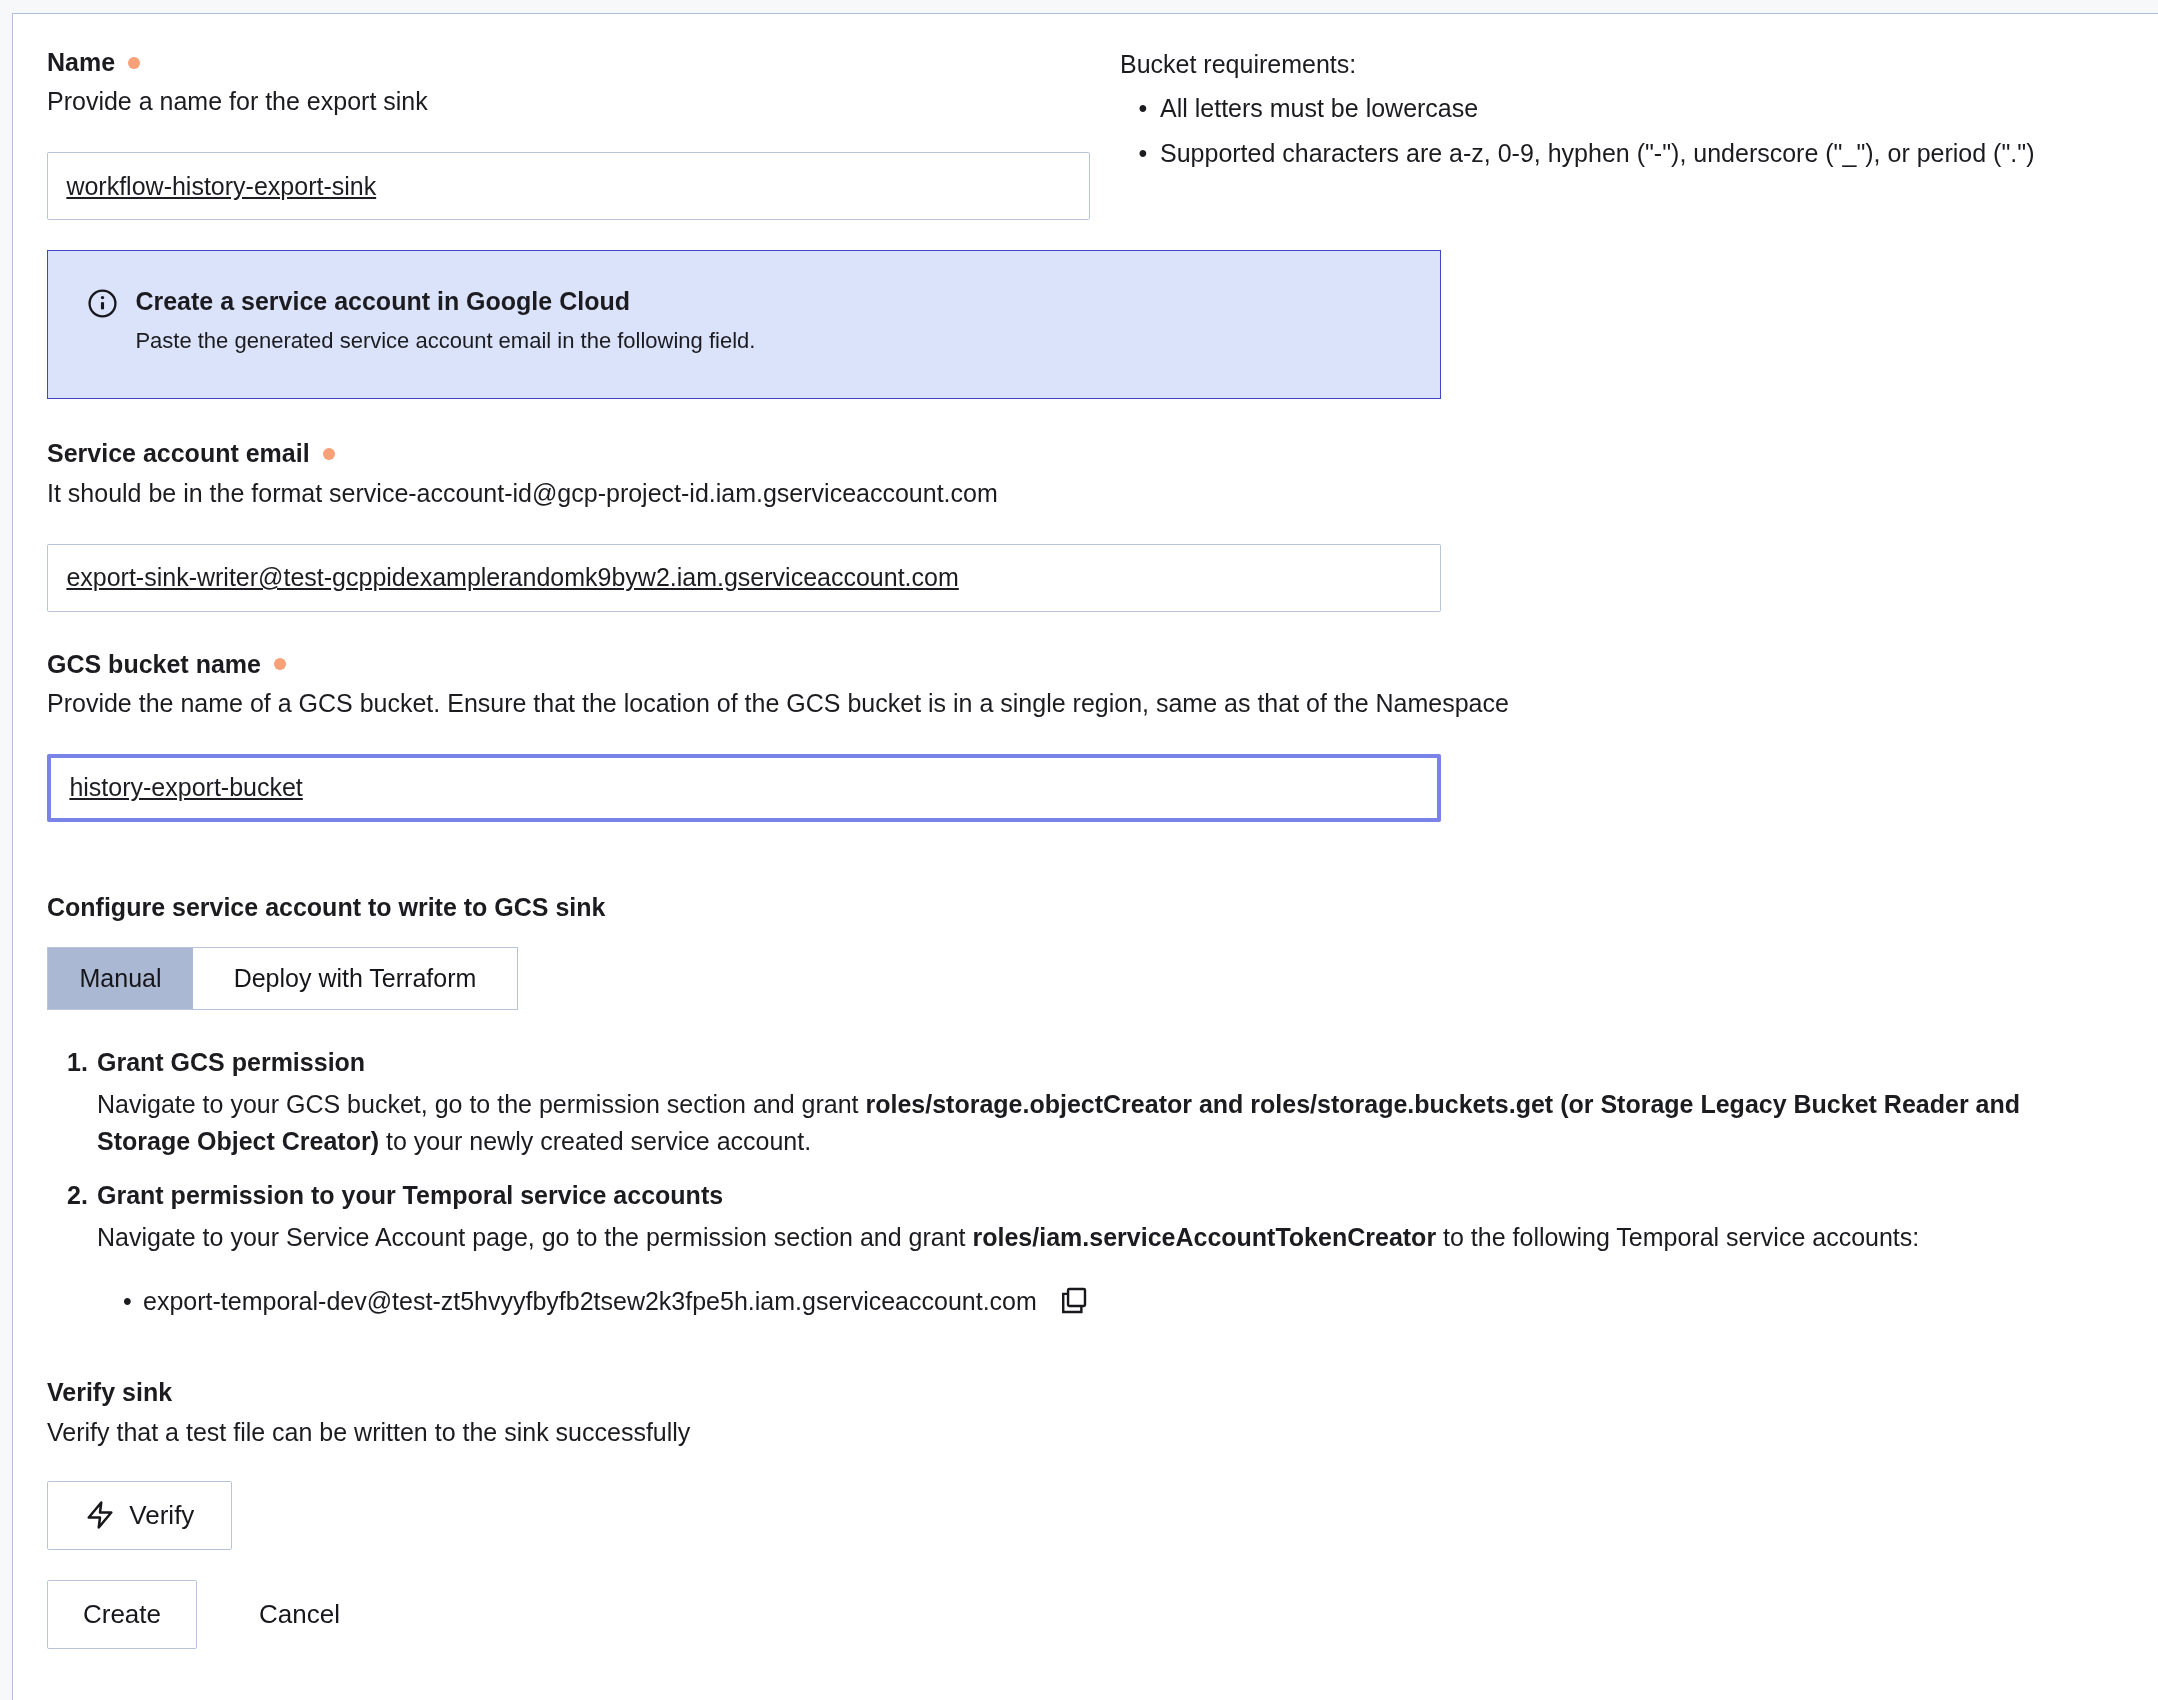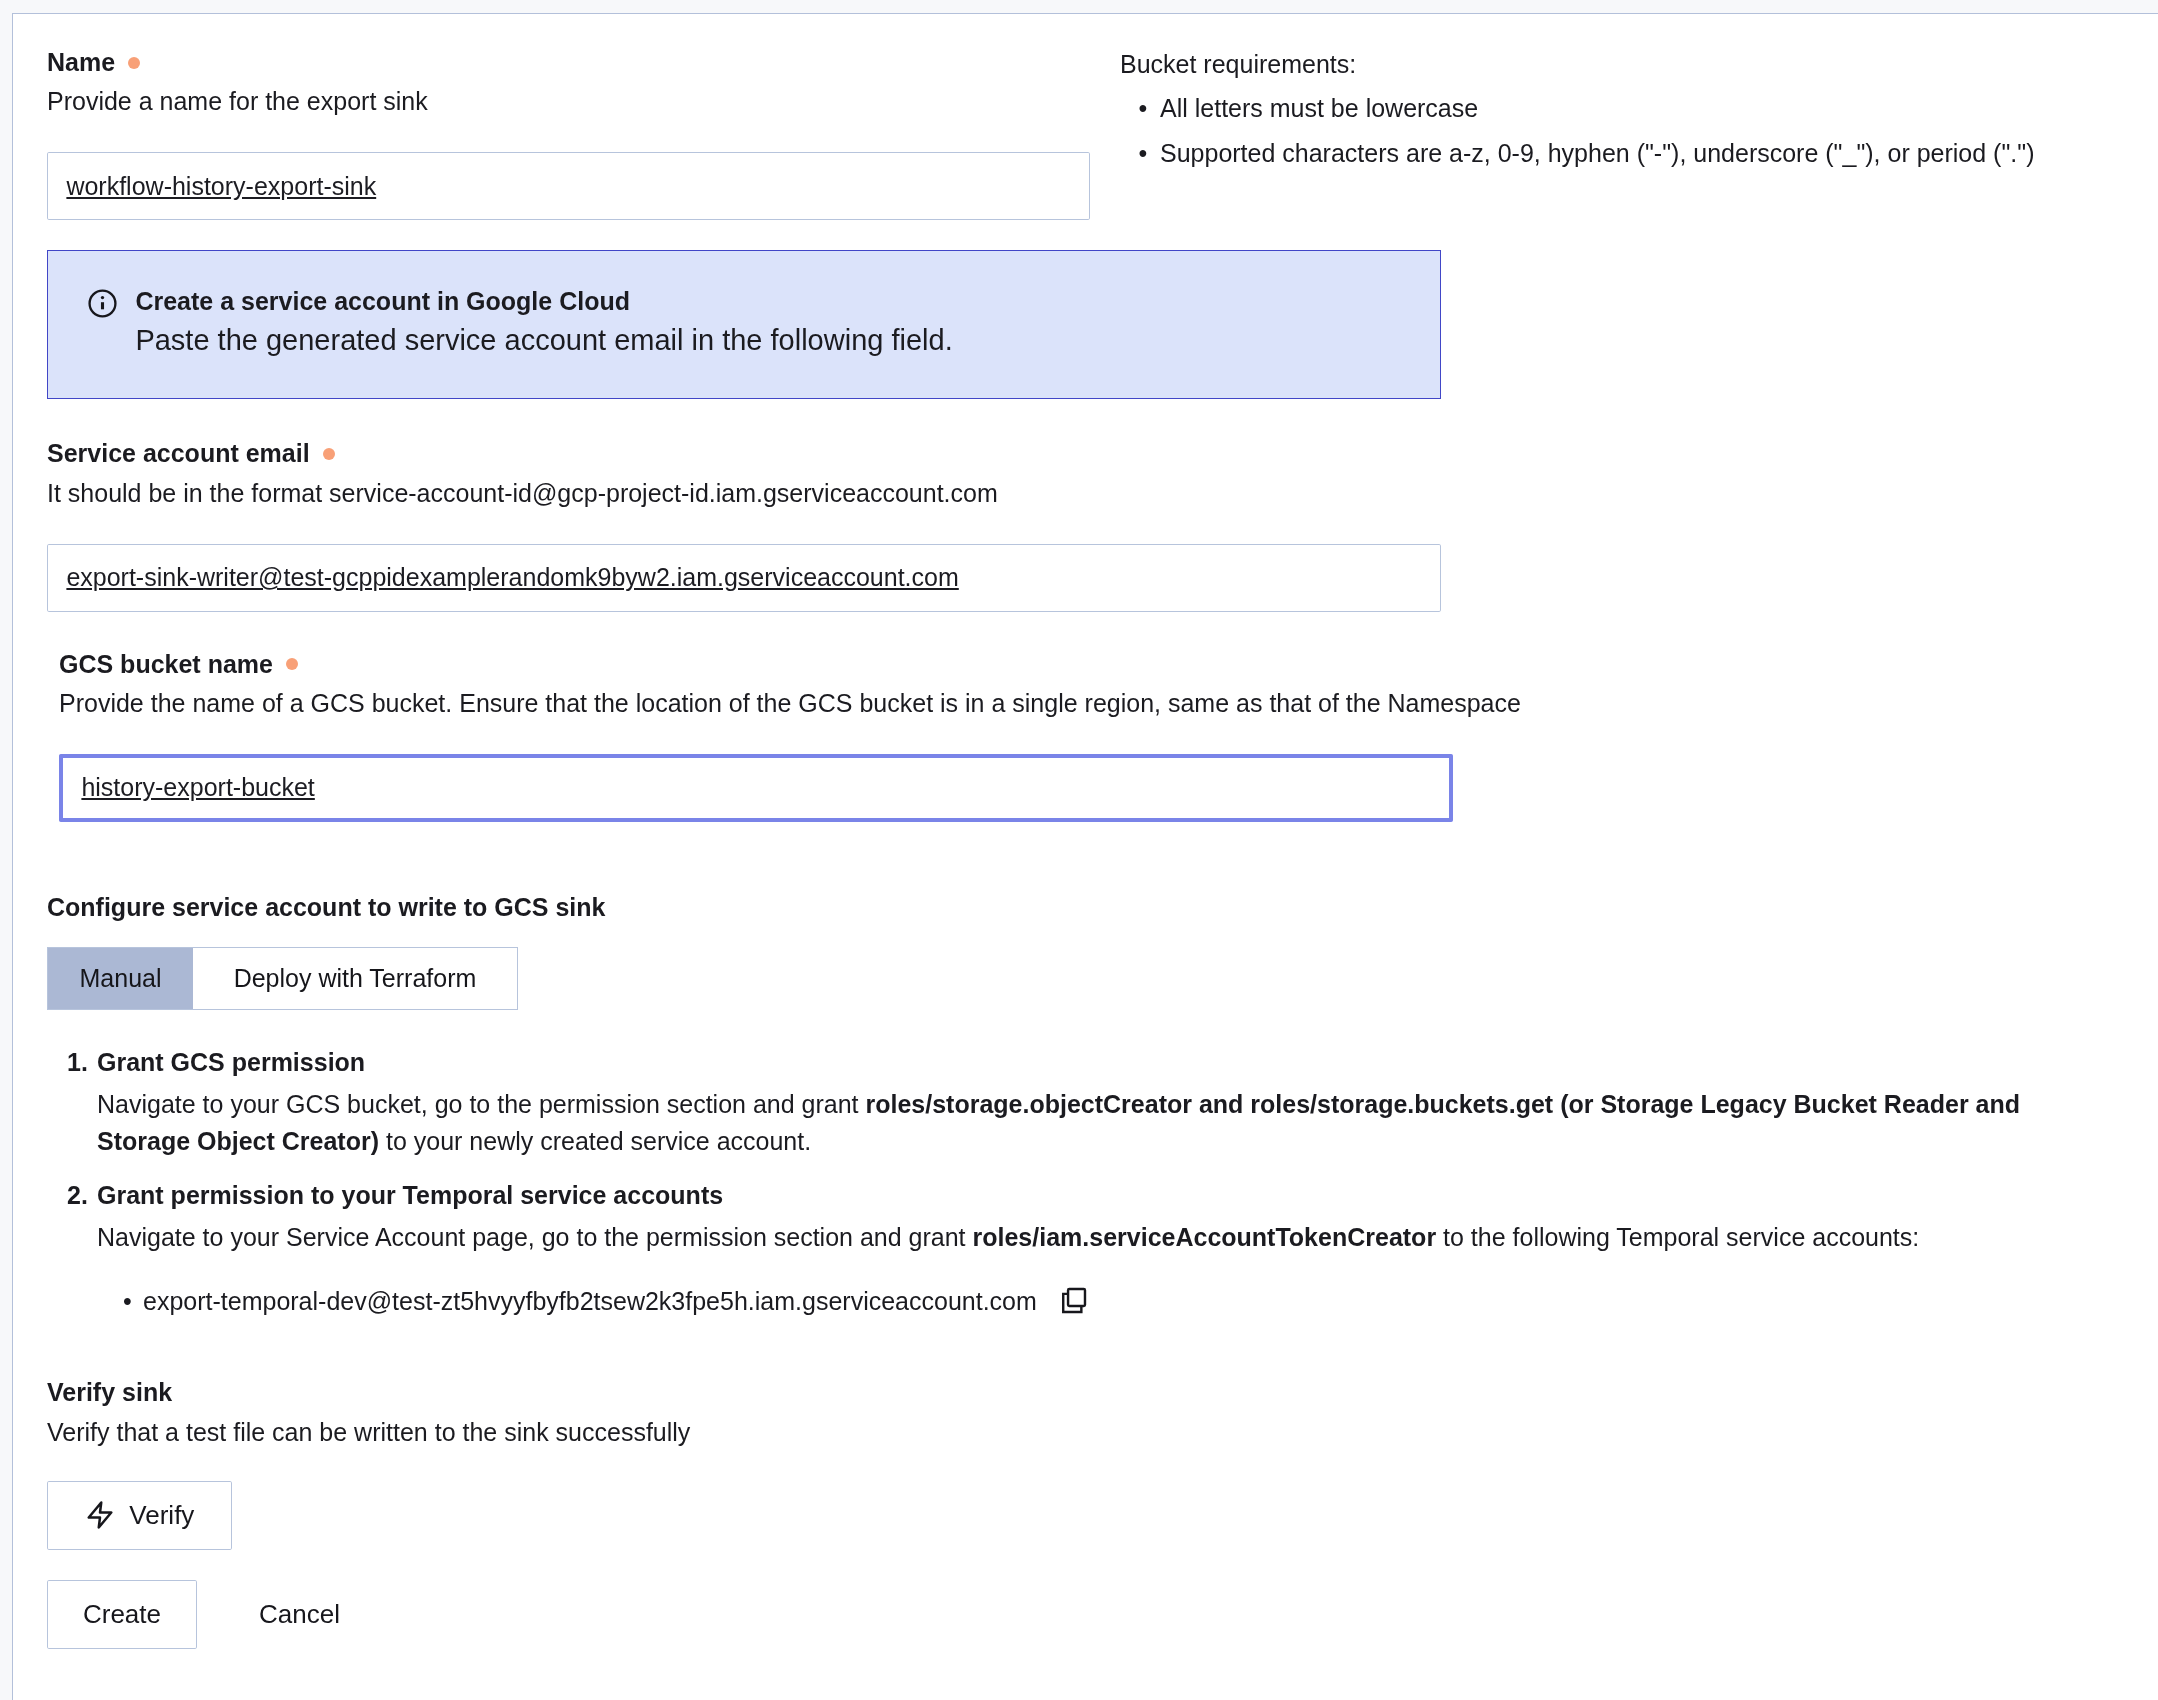--- a/index.html
+++ b/index.html
@@ -51,24 +51,24 @@
 
   .info-banner {
     margin-top:30px; width:1394px; height:149px;
     background:#dbe3fa; border:1.8px solid #4146c7;
     padding:35px 27.5px 0 39px;
     display:flex; align-items:flex-start;
   }
   .info-icon { width:31px; height:31px; flex:none; margin-top:1.8px; }
   .info-body { margin-left:17.4px; }
   .info-title { font-size:25px; font-weight:700; line-height:31px; }
-  .info-desc { font-size:29px; line-height:31px; margin-top:7.3px; }
+  .info-desc { font-size:22px; line-height:31px; margin-top:7.3px; }
 
   .field { margin-top:39px; }
-  .field.gcs { margin-top:37px;margin-left:12px; }
+  .field.gcs { margin-top:37px; }
 
   .section-title { font-size:25px; font-weight:700; line-height:31px; }
   .configure { margin-top:70px; }
 
   .tab-group {
     display:inline-flex; margin-top:24px;
     border:1.8px solid #b7c4dc; background:#fff;
   }
   .tab {
     height:61px; display:flex; align-items:center; justify-content:center;

